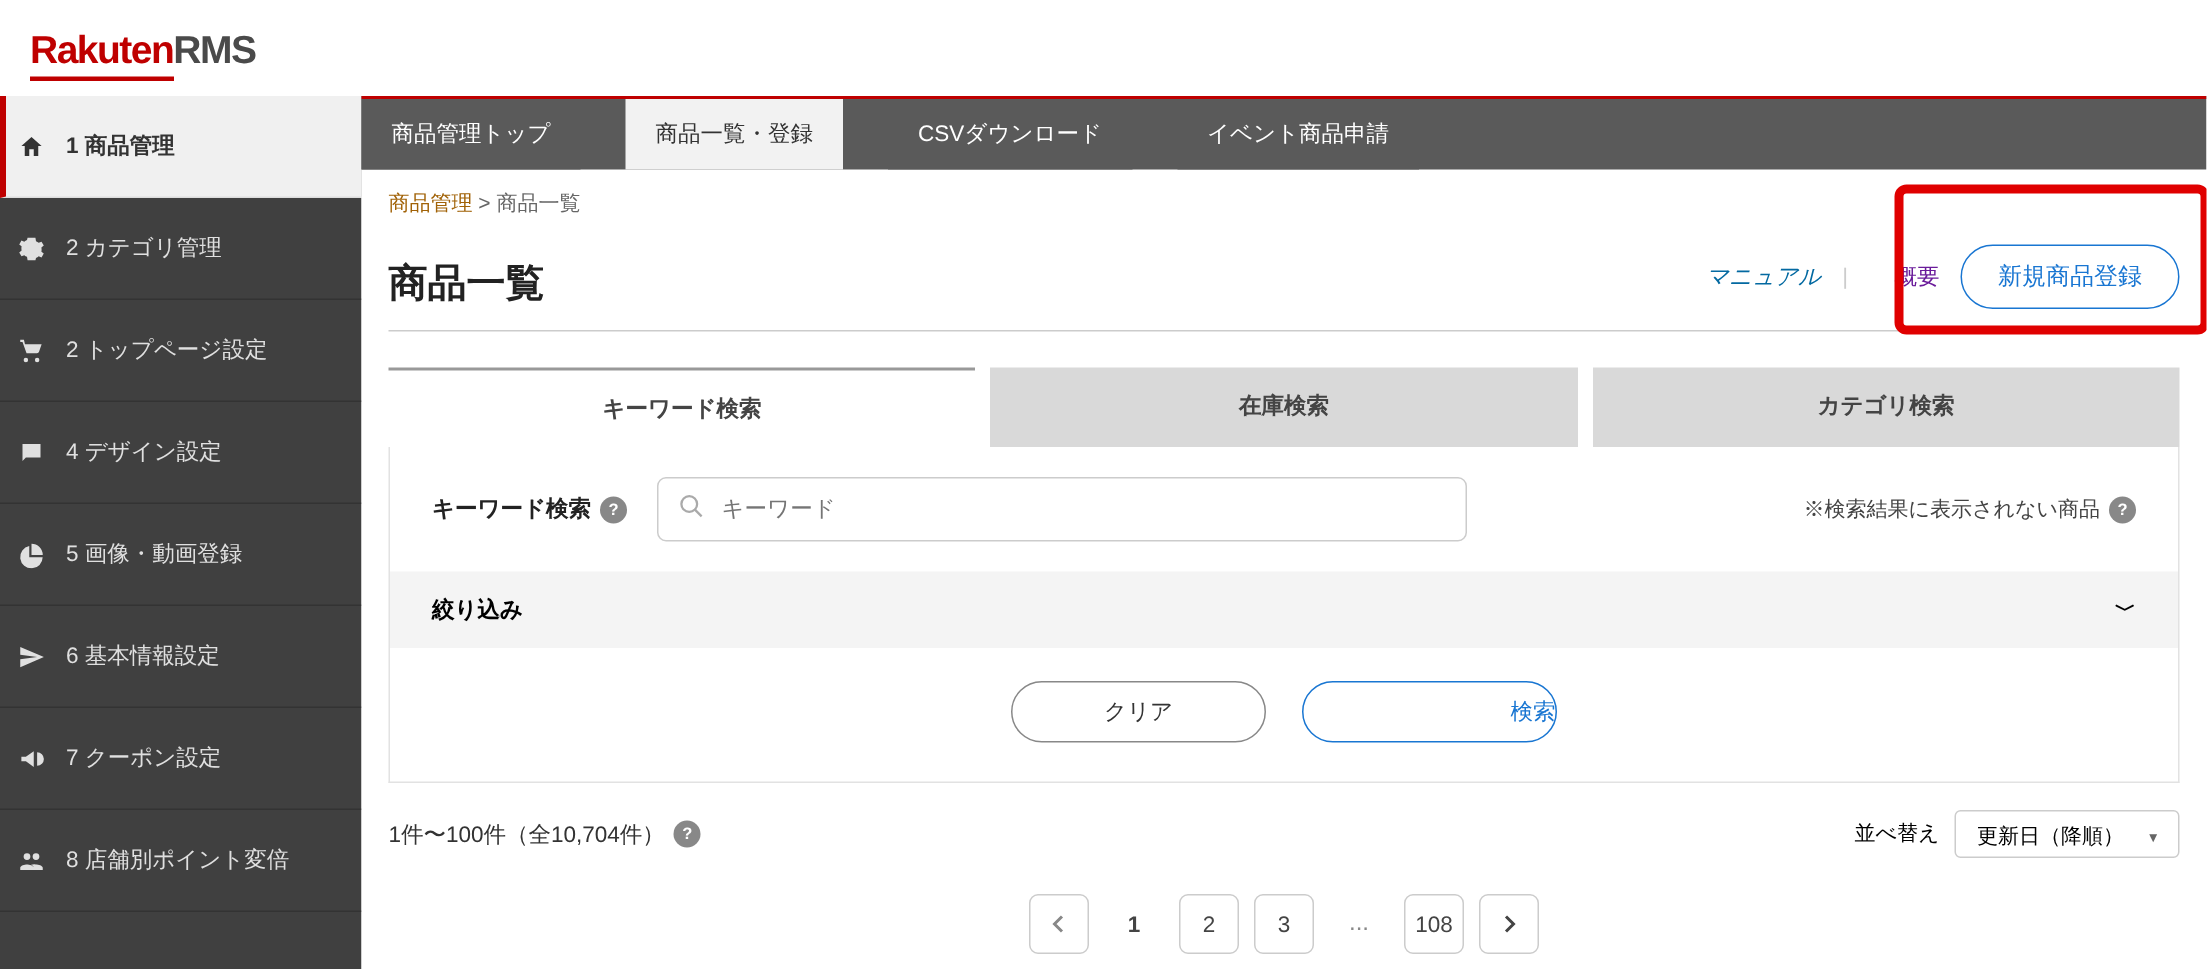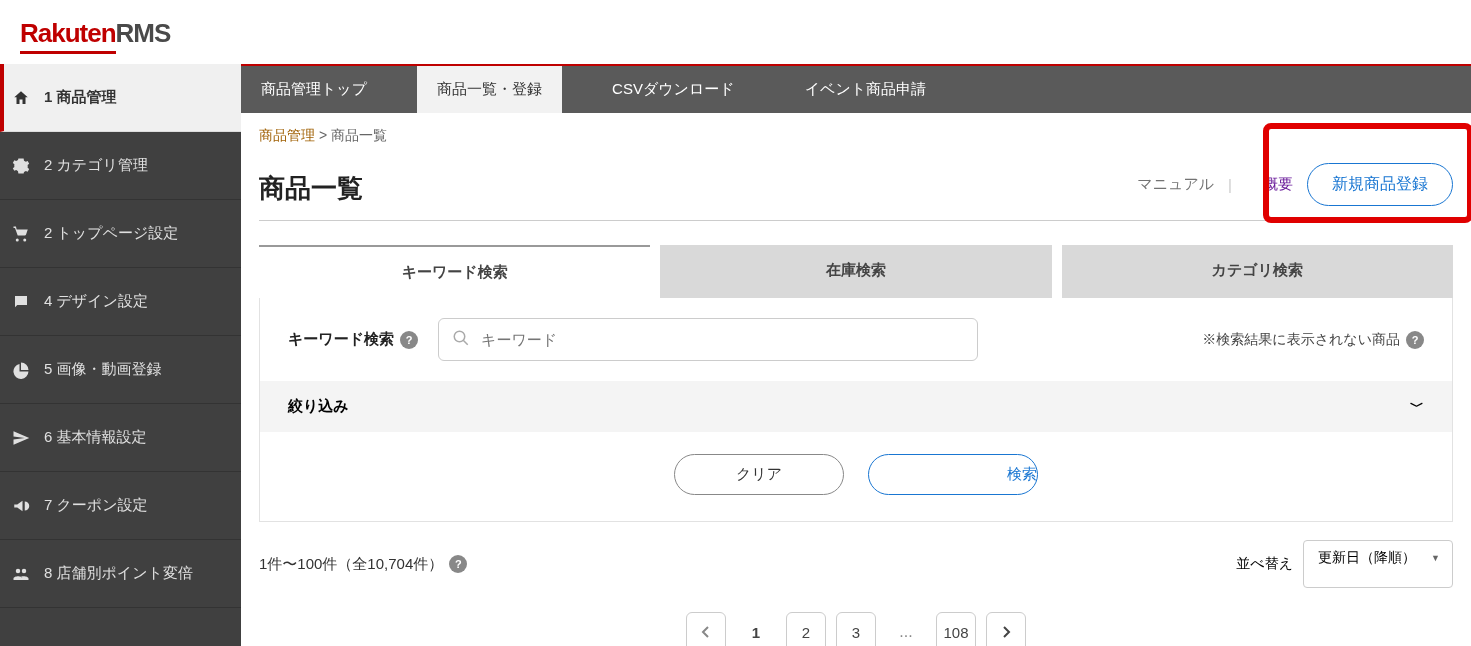--- a/index.html
+++ b/index.html
@@ -30,21 +30,21 @@
     .topnav-item.active { background: #f2f2f2; color: #333; }
     .topnav-item.active::before { content:""; position:absolute; top:-2px; left:0; right:0; height:2px; background:#bf0000; }
     
     .content { padding: 14px 18px 30px 18px; }
     .breadcrumb { font-size: 14px; color: #666; margin-bottom: 18px; }
     .breadcrumb a { color: #a16207; cursor: pointer; }
     
     .title-row { display: flex; align-items: flex-end; justify-content: space-between; border-bottom: 1px solid #ccc; padding-bottom: 14px; margin-bottom: 24px; position: relative; }
     .page-title { font-size: 26px; font-weight: 700; color: #222; }
     .title-right { display: flex; align-items: center; gap: 14px; font-size: 15px; }
-    .title-right .link-purple { color: #737373; cursor: pointer; }
+    .title-right .link-purple { color: #0369a1; cursor: pointer; font-style: italic; }
     .title-right .sep { color: #ccc; }
     .title-right .link-purple2 { color: #6a1b9a; cursor: pointer; padding-left: 17px; }
     .btn-primary-outline { border: 1px solid #1976d2; color: #1976d2; background: #fff; border-radius: 999px; padding: 10px 24px; font-size: 16px; cursor: pointer; font-family: inherit; }
     .highlight-box { position: absolute; right: -20px; top: -40px; width: 210px; height: 100px; border: 6px solid #e00000; border-radius: 8px; pointer-events: none; }
     
     
     .search-tabs { display: flex; gap: 10px; margin-bottom: 0; }
     .search-tab { flex: 1; text-align: center; padding: 16px 0; background: #d9d9d9; color: #444; font-size: 15px; font-weight: 600; cursor: pointer; }
     .search-tab.active { background: #fff; border-top: 2px solid #999; }
     
@@ -60,21 +60,21 @@
     .accordion-row { background: #f4f4f4; padding: 16px 28px; display: flex; justify-content: space-between; align-items: center; cursor: pointer; font-weight: 600; font-size: 15px; }
     .chevron { font-size: 14px; }
     
     .btn-row { display: flex; justify-content: center; gap: 24px; padding: 22px 0 26px 0; }
     .btn-outline { border: 1px solid #888; color: #333; background: #fff; border-radius: 999px; padding: 10px 0; width: 170px; font-size: 15px; cursor: pointer; font-family: inherit; }
     .btn-outline-blue { border: 1px solid #1976d2; color: #1976d2; background: #fff; border-radius: 999px; padding: 10px 0; width: 170px; font-size: 15px; cursor: pointer; font-family: inherit; text-align: right; }
     
     .result-row { display: flex; justify-content: space-between; align-items: center; margin-top: 18px; font-size: 15px; }
     .result-count { color: #333; display:flex; align-items:center; gap:6px; }
     .sort-wrap { display: flex; align-items: center; gap: 10px; font-size: 14px; }
-    .sort-select { border: 1px solid #ccc; padding: 8px 36px 20px 14px; border-radius: 4px; font-size: 14px; cursor: pointer; position:relative; display:inline-flex; align-items:center; gap:10px; background:#fff; }
+    .sort-select { border: 1px solid #ccc; padding: 8px 36px 4px 14px; border-radius: 4px; font-size: 14px; cursor: pointer; position:relative; display:inline-flex; align-items:center; gap:10px; background:#fff; }
     .sort-select::after { content:"▼"; font-size:9px; position:absolute; right:12px; color:#666; }
     
     .pagination { display: flex; justify-content: center; gap: 10px; margin-top: 24px; align-items: center; }
     .page-btn { width: 40px; height: 40px; border: 1px solid #ccc; border-radius: 6px; display: flex; align-items: center; justify-content: center; cursor: pointer; font-size: 15px; color:#444; background:#fff; }
     .page-btn.current { border: none; font-weight: 700; cursor:default; }
     .page-ellipsis { width: 40px; text-align: center; color: #888; }
   </style>
 </head>
 <body>
 

